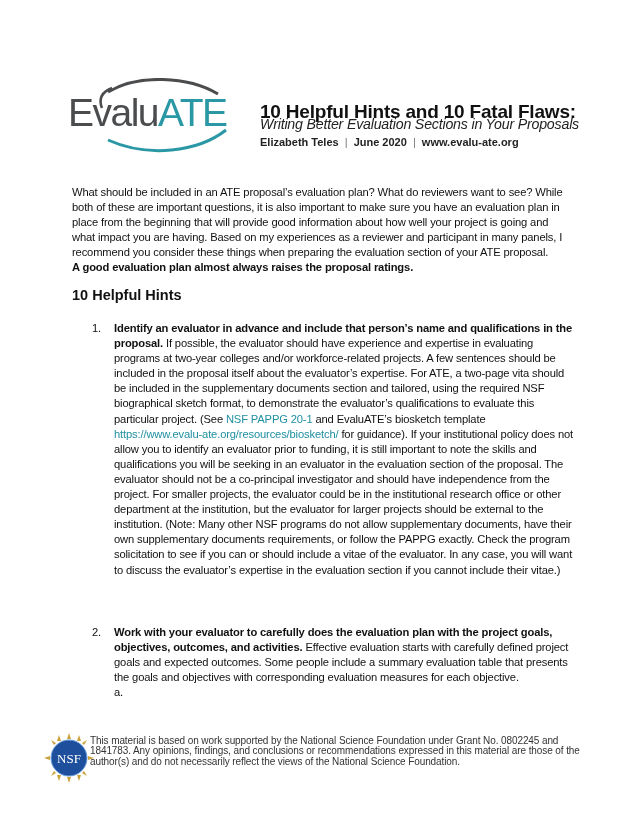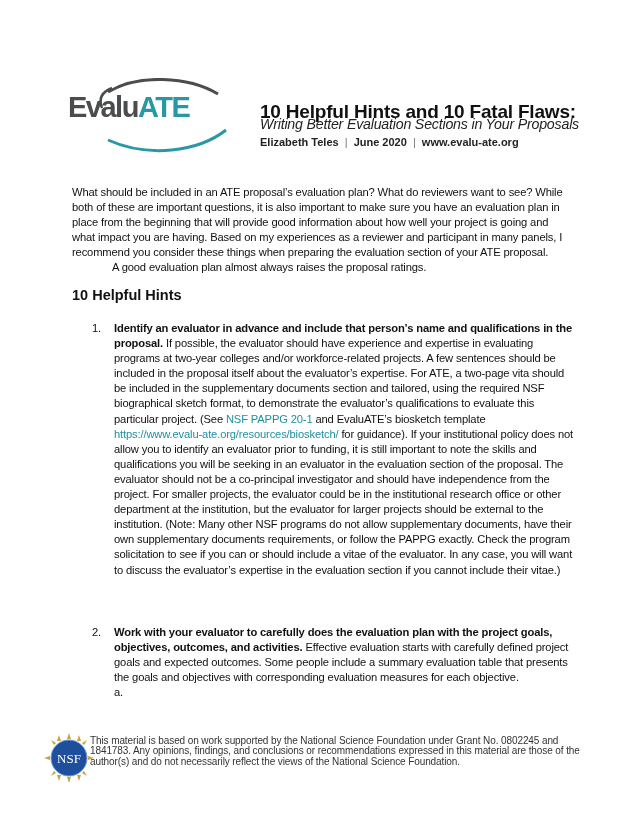--- a/index.html
+++ b/index.html
@@ -1,34 +1,34 @@
 <!DOCTYPE html>
 <html><head>
 <meta charset="utf-8">
 <style>
   html, body { margin: 0; padding: 0; background: #ffffff; }
   body { width: 631px; height: 815px; position: relative; overflow: hidden;
          font-family: "Liberation Sans", "DejaVu Sans", sans-serif; color: #111; }
   .abs { position: absolute; }
   
   .logo { left: 68px; top: 78px; width: 180px; height: 74px; }
-  .logo-text { position: absolute; left: 0; top: 4px; font-size: 29px; font-weight: bold;
+  .logo-text { position: absolute; left: 0; top: 10px; font-size: 39px; font-weight: normal;
                letter-spacing: -1.5px; line-height: 50px; white-space: nowrap; }
   .logo-text .dark { color: #4a4c4e; }
   .logo-text .teal { color: #2a97a4; }
   .logo svg { position: absolute; left: 0; top: 0; }
   .title { left: 260px; top: 93px; font-size: 19px; font-weight: bold; color: #111; white-space: nowrap; letter-spacing: -0.2px; margin-top: 8px;}
   .subtitle { left: 260px; top: 116px; font-size: 14.2px; color: #222; white-space: nowrap; letter-spacing: -0.2px; font-style: italic;}
   .byline { left: 260px; top: 136px; font-size: 11px; font-weight: bold; color: #222; white-space: nowrap; }
   .byline .sep { color: #777; font-weight: normal; padding: 0 3px; }
 
   
   .para { left: 72px; width: 500px; font-size: 11.2px; line-height: 15.1px; color: #111; letter-spacing: -0.15px; }
   .intro { top: 185px; }
-  .intro .bold { font-weight: normal; display: block; margin-left: 40px; }
+  .intro .bold { font-weight: bold; display: block; }
   .h2 { left: 72px; top: 287px; font-size: 14.5px; font-weight: bold; color: #111; }
 
   .list { left: 92px; width: 482px; font-size: 11.2px; line-height: 15.1px; color: #111; letter-spacing: -0.15px; }
   .item { position: relative; padding-left: 22px; }
   .item .num { position: absolute; left: 0; top: 0; }
   .item b { font-weight: bold; }
   .link { color: #1f8fa0; }
   .sub { position: relative; padding-left: 22px; margin-left: 22px; }
   .sub .num { position: absolute; left: 0; top: 0; }
 

